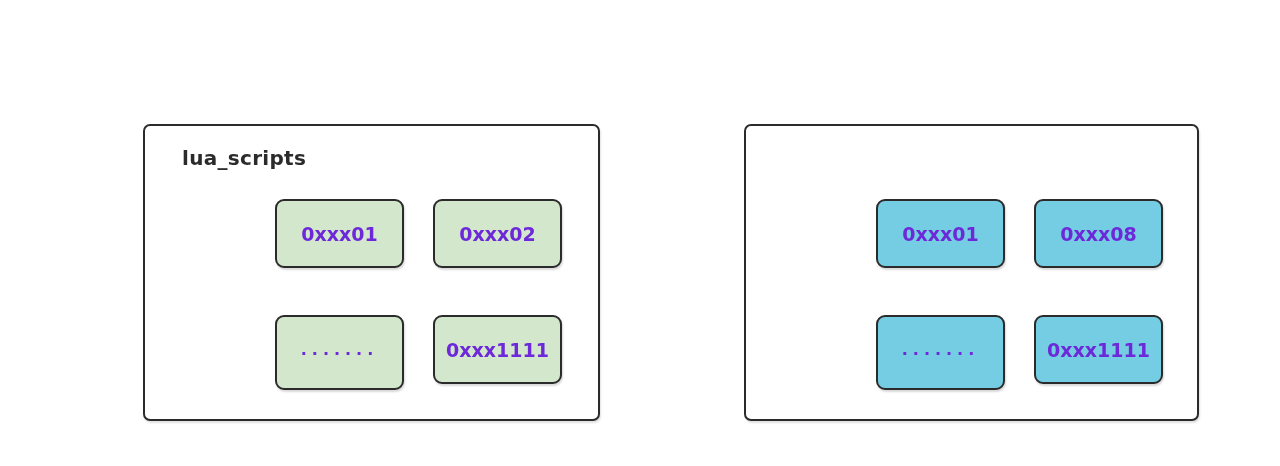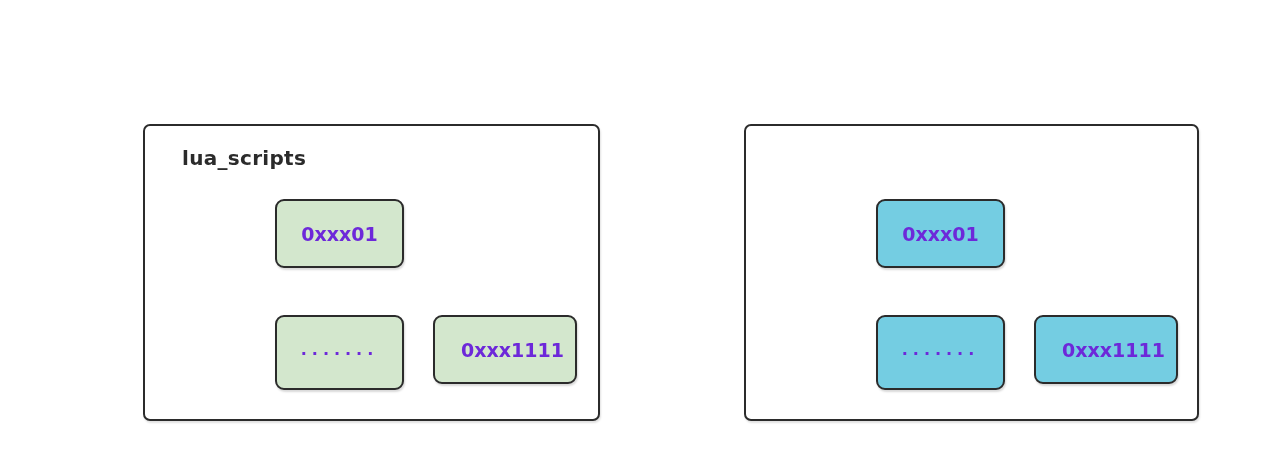--- a/index.html
+++ b/index.html
@@ -52,39 +52,41 @@
     align-items: center;
     justify-content: center;
     color: #6d28d9;
     font-size: 19px;
     font-weight: 600;
     box-shadow: 1px 2px 2px rgba(0,0,0,0.15);
   }
   .box-r1c1 { left: 130px; top: 73px; }
   .box-r1c2 { left: 288px; top: 73px; }
   .box-r2c1 { left: 130px; top: 189px; }
-  .box-r2c2 { left: 288px; top: 189px; padding-left: 15px; }
+  .box-r2c2 { left: 288px; top: 189px; }
 
   .dots {
     letter-spacing: 5px;
     font-size: 16px;
     padding-bottom: 6px;
   }
 </style>
 </head>
 <body>
 
 <div class="canvas">
 
   <div class="panel panel-left">
     <div class="panel-title">lua_scripts</div>
     <div class="box box-r1c1" style="background: rgb(211, 231, 205);">0xxx01</div>
+    <div class="box box-r1c2" style="background: rgb(211, 231, 205);">0xxx02</div>
     <div class="box box-r2c1 dots" style="background: rgb(211, 231, 205);">.......</div>
     <div class="box box-r2c2" style="background: rgb(211, 231, 205);">0xxx1111</div>
   </div>
 
   <div class="panel panel-right">
     <div class="box box-r1c1" style="background: rgb(116, 205, 226);">0xxx01</div>
+    <div class="box box-r1c2" style="background: rgb(116, 205, 226);">0xxx08</div>
     <div class="box box-r2c1 dots" style="background: rgb(116, 205, 226);">.......</div>
     <div class="box box-r2c2" style="background: rgb(116, 205, 226);">0xxx1111</div>
   </div>
 
 </div>
 
 </body></html>

